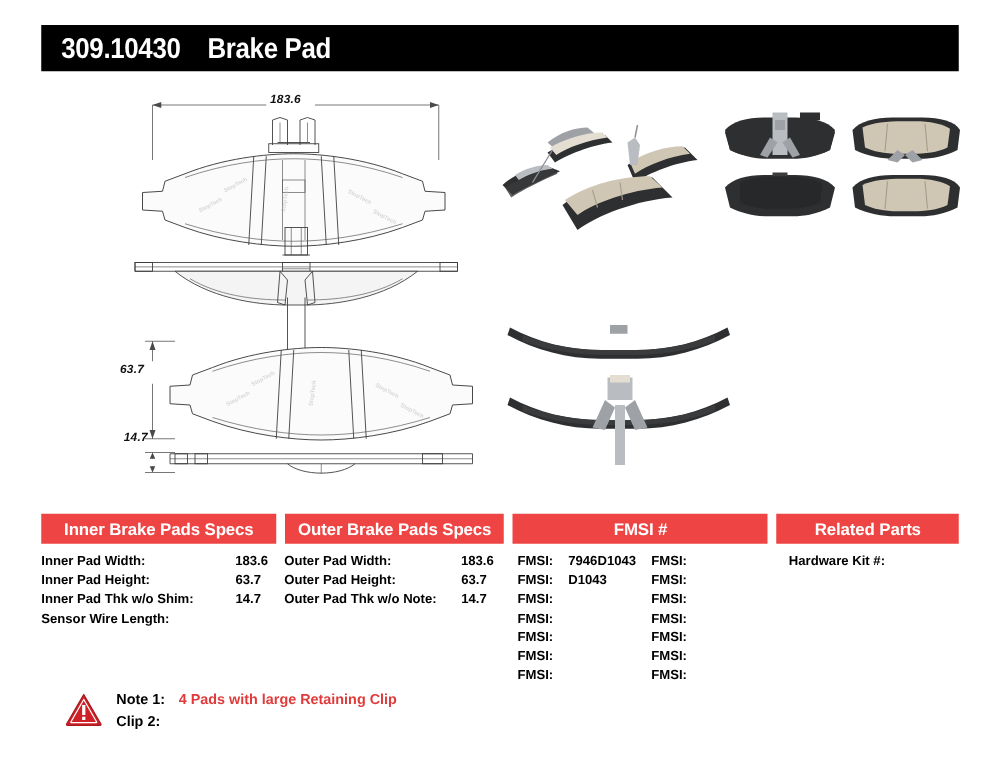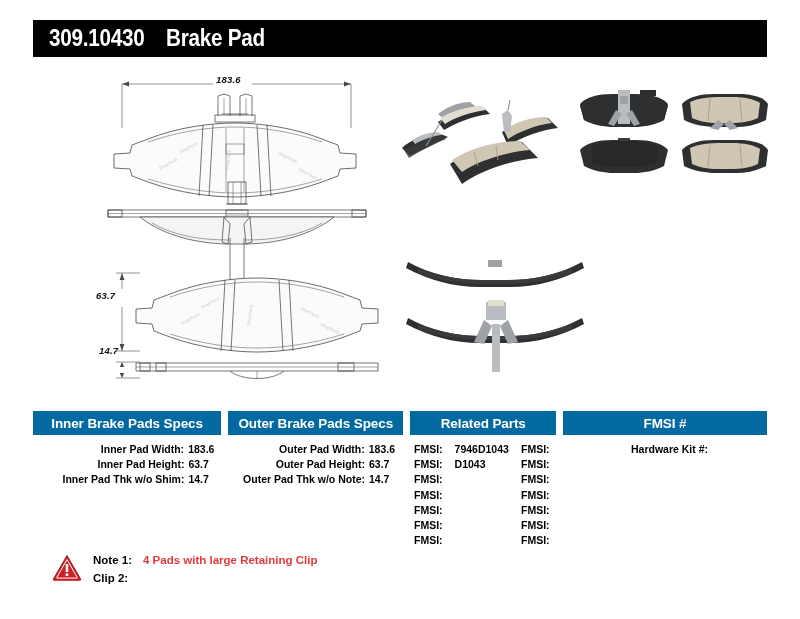--- a/index.html
+++ b/index.html
@@ -48,39 +48,39 @@
   .pad-tan{fill:#cfc6b4;}
   .pad-tan2{fill:#bdb3a0;}
   .pad-steel{fill:#b9bcc0;}
   .pad-steel2{fill:#9ea2a7;}
   .pad-light{fill:#e3ddd2;}
 
   
   .table{position:absolute;left:33px;top:411px;width:734px;}
   .thead{display:flex;gap:7px;}
   .th{
-    background:#0369a1;color:#fff;height:24px;display:flex;
+    background:#ef4444;color:#fff;height:24px;display:flex;
     align-items:center;justify-content:center;
     font-weight:bold;font-size:13.5px;letter-spacing:-0.1px;
     box-sizing:border-box;
   }
   .th-inner{width:190px;}
   .th-outer{width:177px;}
   .th-fmsi{width:206px;}
   .th-related{width:147px;}
 
   .tbody{display:flex;gap:7px;margin-top:7px;align-items:flex-start;}
   .col{box-sizing:border-box;}
   .col-inner{width:190px;}
   .col-outer{width:177px;}
   .col-fmsi{width:206px;display:flex;gap:8px;}
   .col-related{width:147px;}
 
   .spec-row{
-    display:flex;justify-content:flex-end;align-items:baseline;
+    display:flex;justify-content:space-between;align-items:baseline;
     font-size:10.5px;font-weight:bold;line-height:15.2px;
     white-space:nowrap;
   }
   .spec-row .lbl{text-align:right;}
   .spec-row .val{margin-left:4px;min-width:26px;text-align:left;}
 
   .col-outer .spec-row{padding-right:7px;}
   .col-inner .spec-row{padding-right:6px;}
 
   .fmsi-sub{width:99px;}
@@ -336,38 +336,42 @@
         <rect class="pad-light" x="88" y="60" width="16" height="6"></rect>
       </g>
     </svg>
   </div>
 
   <div class="table">
 
     <div class="thead">
       <div class="th th-inner">Inner Brake Pads Specs</div>
       <div class="th th-outer">Outer Brake Pads Specs</div>
+      <div class="th th-fmsi">FMSI #</div>
       <div class="th th-related">Related Parts</div>
-      <div class="th th-fmsi">FMSI #</div>
     </div>
 
     <div class="tbody">
 
       <div class="col col-inner">
         <div class="spec-row">
           <span class="lbl">Inner Pad Width:</span>
           <span class="val">183.6</span>
         </div>
         <div class="spec-row">
           <span class="lbl">Inner Pad Height:</span>
           <span class="val">63.7</span>
         </div>
         <div class="spec-row">
           <span class="lbl">Inner Pad Thk w/o Shim:</span>
           <span class="val">14.7</span>
+        </div>
+        <div class="spec-row">
+          <span class="lbl">Sensor Wire Length:</span>
+          <span class="val"></span>
         </div>
       </div>
 
       <div class="col col-outer">
         <div class="spec-row">
           <span class="lbl">Outer Pad Width:</span>
           <span class="val">183.6</span>
         </div>
         <div class="spec-row">
           <span class="lbl">Outer Pad Height:</span>

